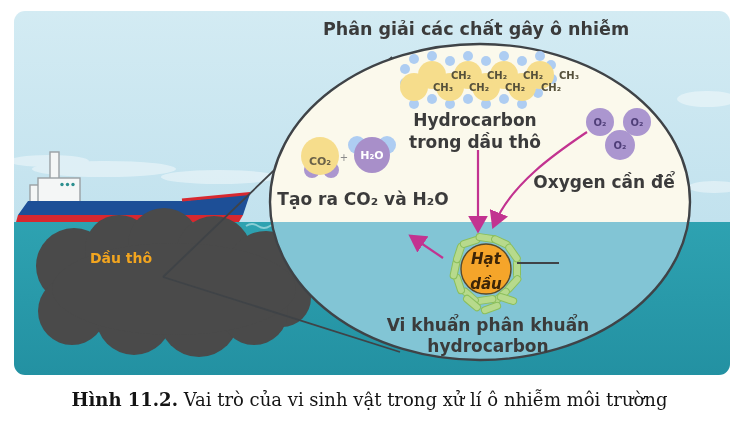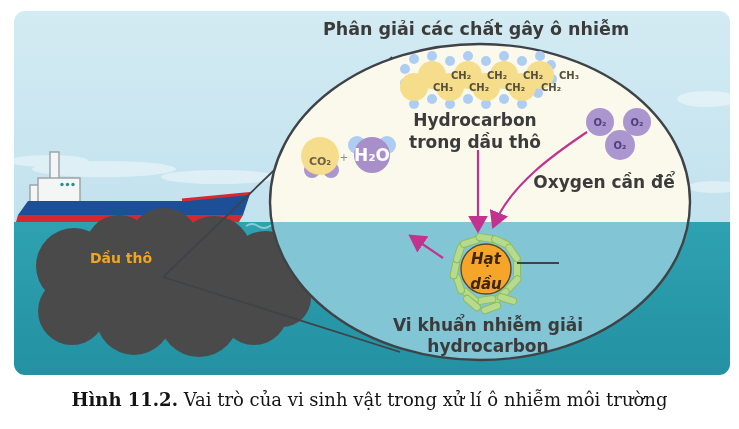--- a/index.html
+++ b/index.html
@@ -17,21 +17,21 @@
     position:absolute;transform:translate(-50%,-50%);
     white-space:nowrap;color:#3b3b3b;font-weight:600;
     font-size:17px;line-height:1.1;
   }
   .lbl-title{font-size:17.5px;}
   .lbl-orange{color:#f2a51f;font-size:14px;}
   .lbl-hat{font-size:15px;color:#3d2508;font-style:italic;}
   .mol{position:absolute;transform:translate(-50%,-50%);white-space:nowrap;font-weight:bold;}
   .mol-chain{font-size:10px;color:#55503a;margin-left:29px;}
   .mol-co2{font-size:11px;color:#6a6148;}
-  .mol-h2o{font-size:17px;color:#ffffff;}
+  .mol-h2o{font-size:11px;color:#ffffff;}
   .mol-o2{font-size:10px;color:#4f3e78;}
   .mol-plus{font-size:10px;color:#8a8a8a;font-weight:normal;}
   .caption{
     position:absolute;left:0;top:389px;width:739px;text-align:center;
     font-family:"DejaVu Serif","Liberation Serif",serif;
     font-size:18px;color:#141414;
   }
   .caption .cap-label{font-weight:bold;}
 </style>
 </head>
@@ -209,25 +209,26 @@
   <div class="lbl" style="left:461px;top:131px;">trong dầu thô</div>
 
   <span class="mol mol-o2" style="left:586px;top:111px;">O₂</span>
   <span class="mol mol-o2" style="left:623px;top:111px;">O₂</span>
   <span class="mol mol-o2" style="left:606px;top:134px;">O₂</span>
   <div class="lbl" style="left:590px;top:171px;">Oxygen cần để</div>
 
   <span class="mol mol-co2" style="left:306px;top:150px;">CO₂</span>
   <span class="mol mol-plus" style="left:330px;top:146px;">+</span>
   <span class="mol mol-h2o" style="left:358px;top:144px;">H₂O</span>
+  <div class="lbl" style="left:349px;top:188px;">Tạo ra CO₂ và H₂O</div>
 
   <div class="lbl lbl-hat" style="left:472px;top:248px;">Hạt</div>
   <div class="lbl lbl-hat" style="left:472px;top:265px;margin-top:8px;">dầu</div>
 
-  <div class="lbl" style="left:474px;top:314px;">Vi khuẩn nhiễm giải</div>
+  <div class="lbl" style="left:474px;top:314px;">Vi khuẩn phân khuẩn</div>
   <div class="lbl" style="left:474px;top:335px;">hydrocarbon</div>
 
   <div class="lbl lbl-orange" style="left:107px;top:248px;">Dầu thô</div>
 </div>
 
 <div class="caption">
   <span class="cap-label">Hình 11.2.</span><span> Vai trò của vi sinh vật trong xử lí ô nhiễm môi trường</span>
 </div>
 
 </body></html>

